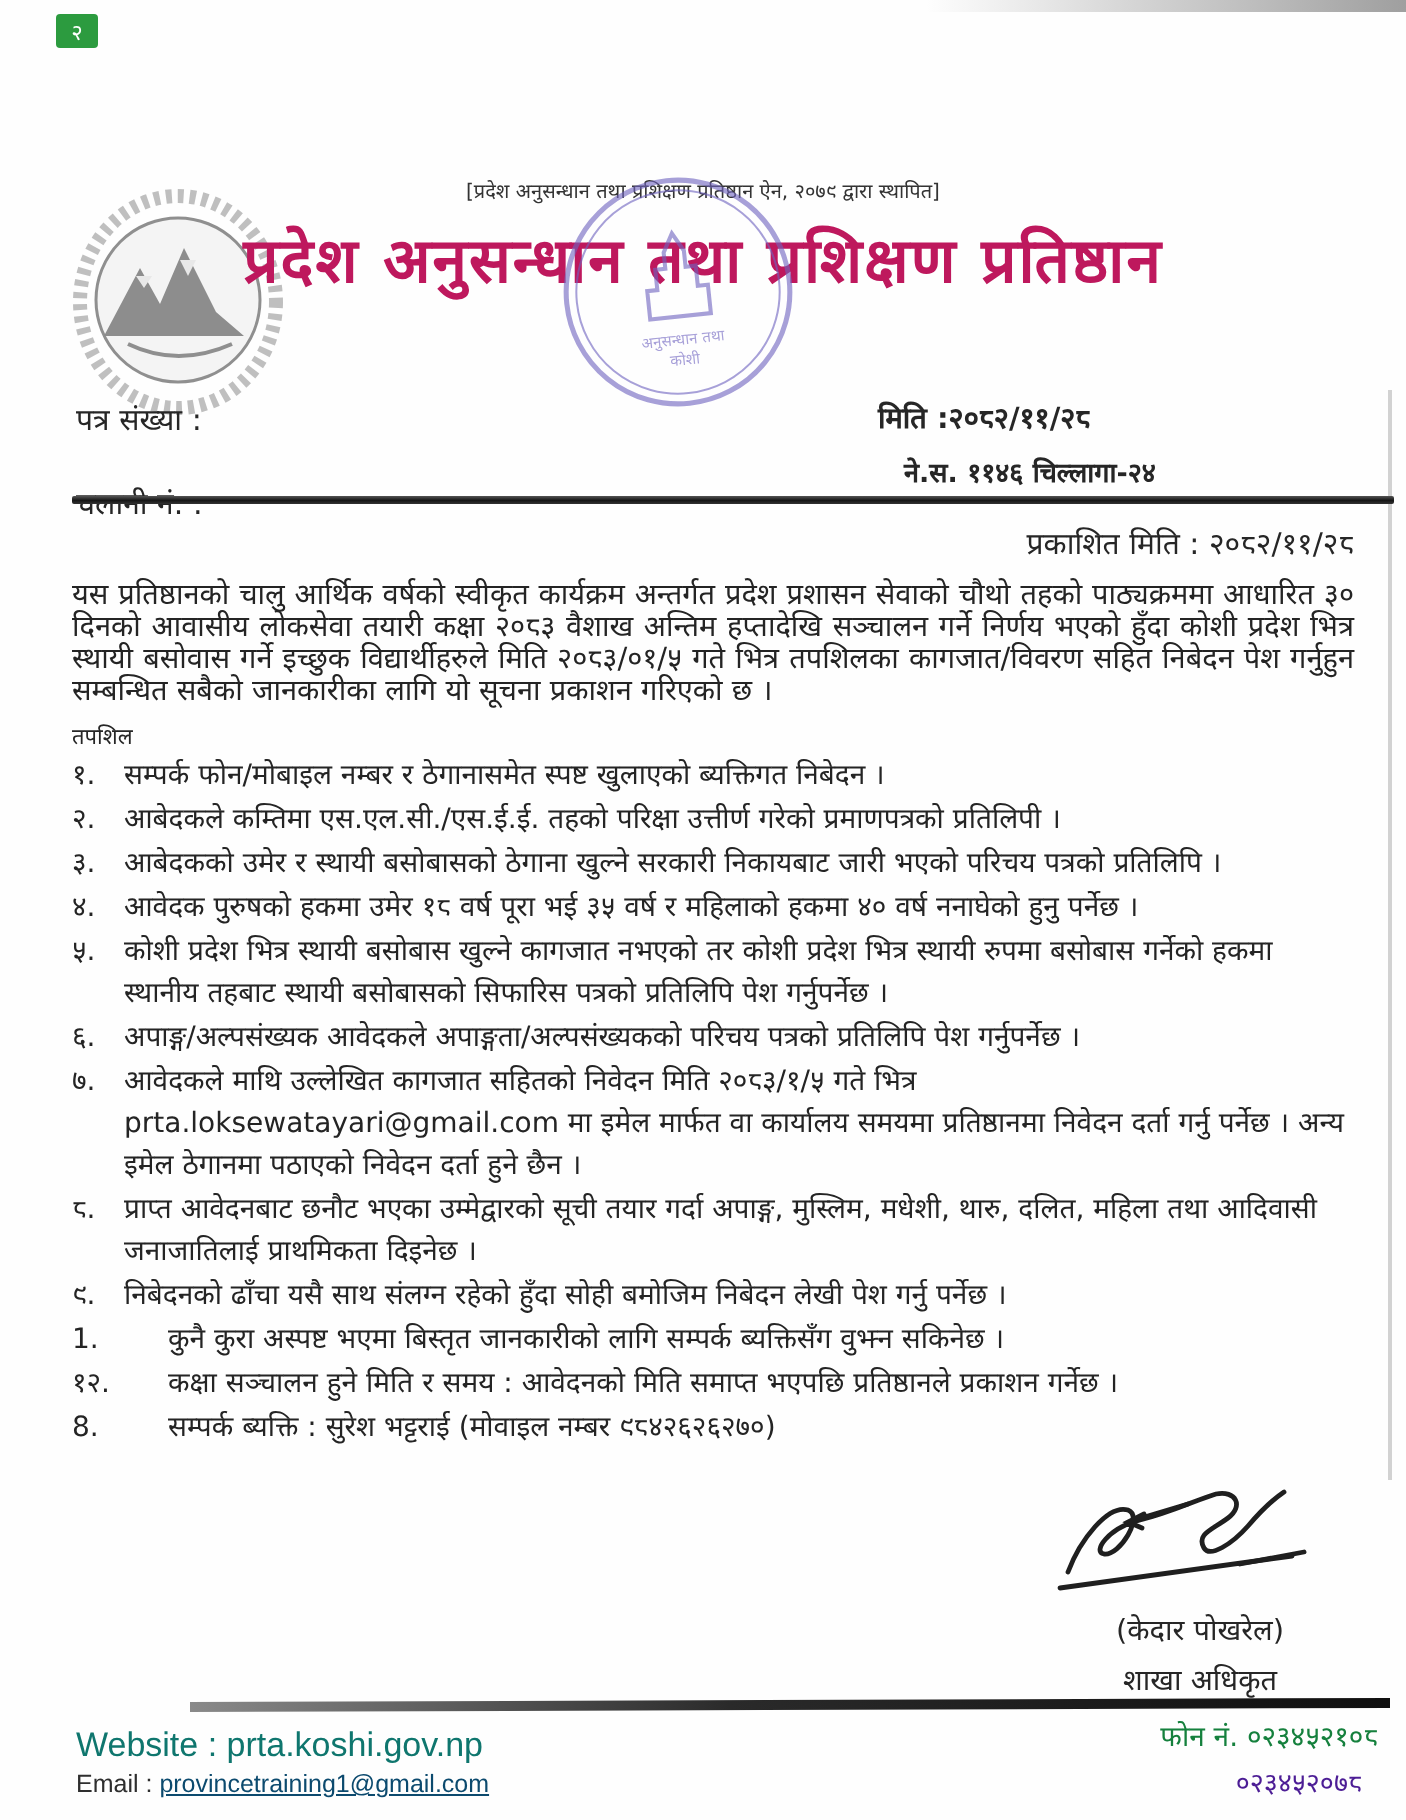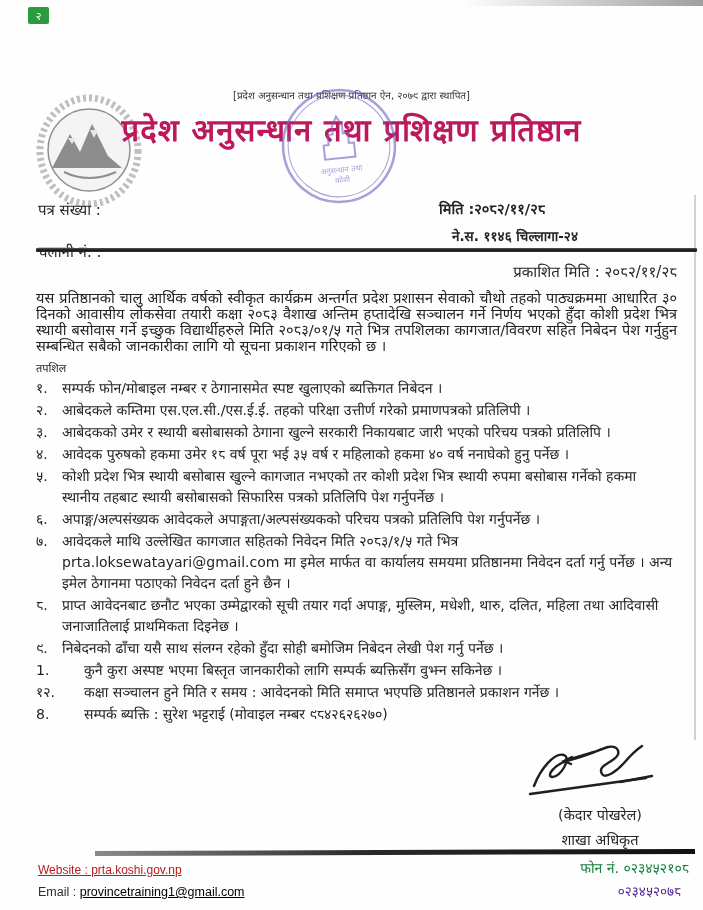--- a/index.html
+++ b/index.html
@@ -43,23 +43,23 @@
   .item .txt{flex:1;padding-right:4px;}
   
   .sig-block{position:absolute;left:518px;top:738px;width:164px;text-align:center;}
   .sig-svg{width:152px;height:64px;display:block;margin:0 auto;}
   .sig-name{font-size:14.5px;margin-top:2px;}
   .sig-post{font-size:14.5px;margin-top:5px;}
   
   .footer{position:absolute;left:0;right:0;bottom:0;height:60px;}
   .rule-bottom{position:absolute;left:95px;right:8px;top:0;height:5px;
     background:linear-gradient(to right,#8a8a8a 0%,#2a2a2a 45%,#101010 100%);transform:rotate(-0.2deg);}
-  .foot-web{position:absolute;left:38px;top:13px;font-family:"Liberation Sans",sans-serif;font-size:12px;color:#b91c1c;text-decoration:underline;}
+  .foot-web{position:absolute;left:38px;top:13px;font-family:"Liberation Sans",sans-serif;font-size:17px;color:#0f766e;}
   .foot-mail{position:absolute;left:38px;top:35px;font-family:"Liberation Sans",sans-serif;font-size:12.5px;color:#2e2e2e;}
-  .foot-mail .link{text-decoration:underline;color:#000000;}
+  .foot-mail .link{text-decoration:underline;color:#0c4a6e;}
   .foot-ph1{position:absolute;right:14px;top:8px;font-size:14px;color:#15803d;}
   .foot-ph2{position:absolute;right:22px;top:32px;font-size:13.5px;color:#4c1d95;}
 </style>
 </head>
 <body>
 
 <div class="page">
 
   <div class="top-smudge"></div>
   <div class="edge-line"></div>

